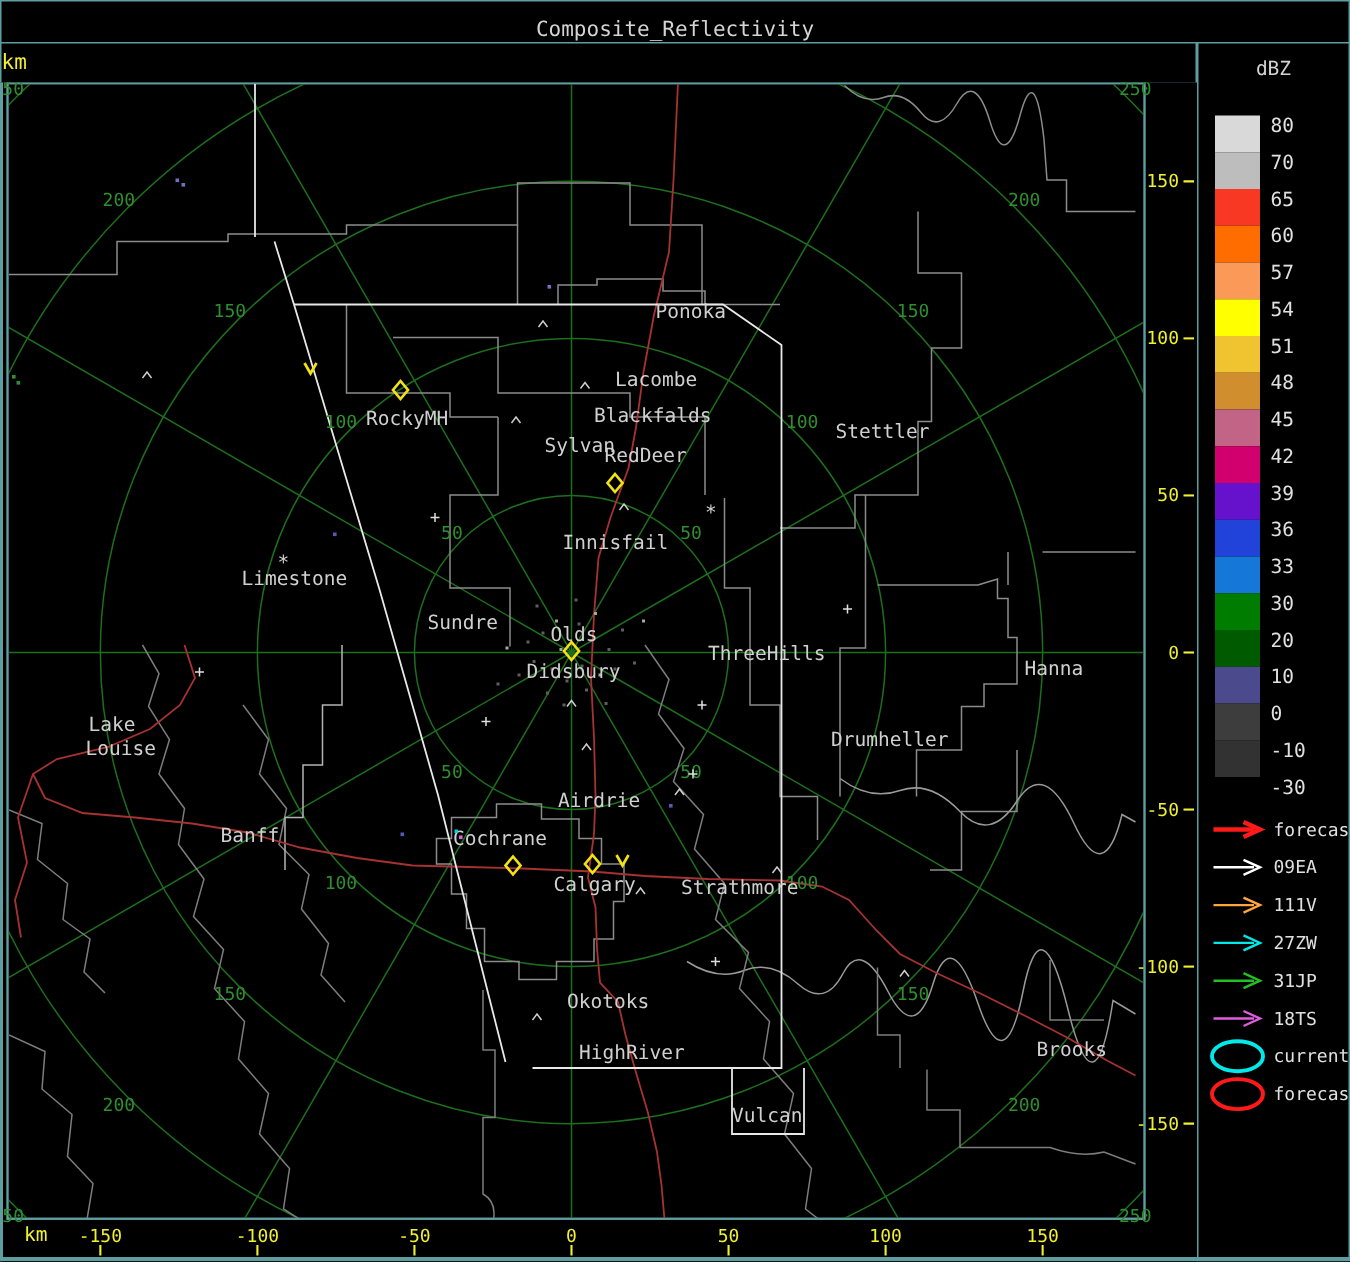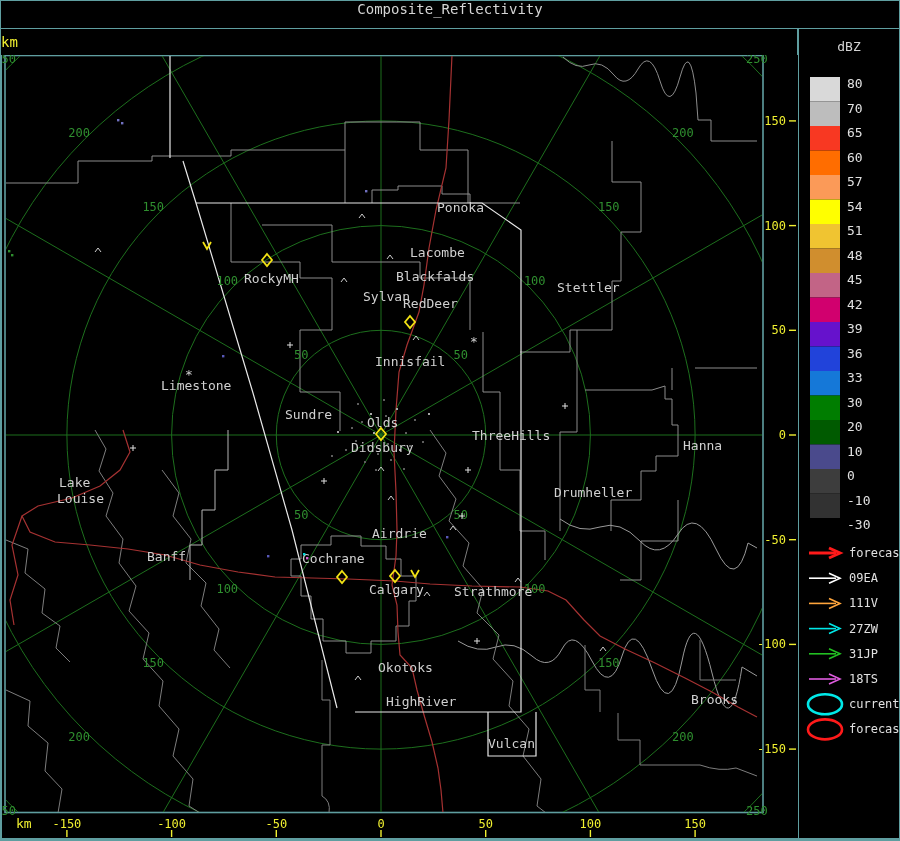--- a/index.html
+++ b/index.html
@@ -1,19 +1,19 @@
 <!DOCTYPE html>
 <html style="--teal: #5f9ea0; --yellow: #f0f030; --green-line: #1d6f1d; --green-label: #2f8f2f; --gray-bound: #8c8c8c; --red-road: #a63232; --white-line: #e8e8e8; --marker-yellow: #f2e214;"><head>
 <meta charset="utf-8">
 <style>
   html,body{margin:0;padding:0;background:#000;}
   .screen{position:relative;width:900px;height:841px;background:#000;
           font-family:"DejaVu Sans Mono","Liberation Mono",monospace;overflow:hidden;}
   .titlebar{position:absolute;left:0;top:0;width:898px;height:27px;border:1px solid var(--teal);
-            background:#000;display:flex;align-items:flex-start;justify-content:center;}
+            background:#000;display:flex;align-items:flex-end;justify-content:center;}
   .titlebar span{color:#d4d4d4;font-size:14px;}
   .statusbar{position:absolute;left:0;top:28px;width:796px;height:26px;border:1px solid var(--teal);
              background:#000;display:flex;align-items:center;}
   .statusbar .ts{color:var(--yellow);font-size:14px;margin-left:8px;flex:1;}
   .statusbar .unit{color:var(--yellow);font-size:14px;margin-right:14px;}
   .map-area{position:absolute;left:0;top:55px;width:798px;height:786px;background:#000;}
   .side-panel{position:absolute;left:798px;top:28px;width:100px;height:811px;border:1px solid var(--teal);
               background:#000;}
   .side-panel .dbz{position:absolute;left:0;top:10px;width:100%;text-align:center;color:#d4d4d4;font-size:13px;}
   .axis-unit-bottom{position:absolute;left:16px;top:816px;color:var(--yellow);font-size:13px;}

